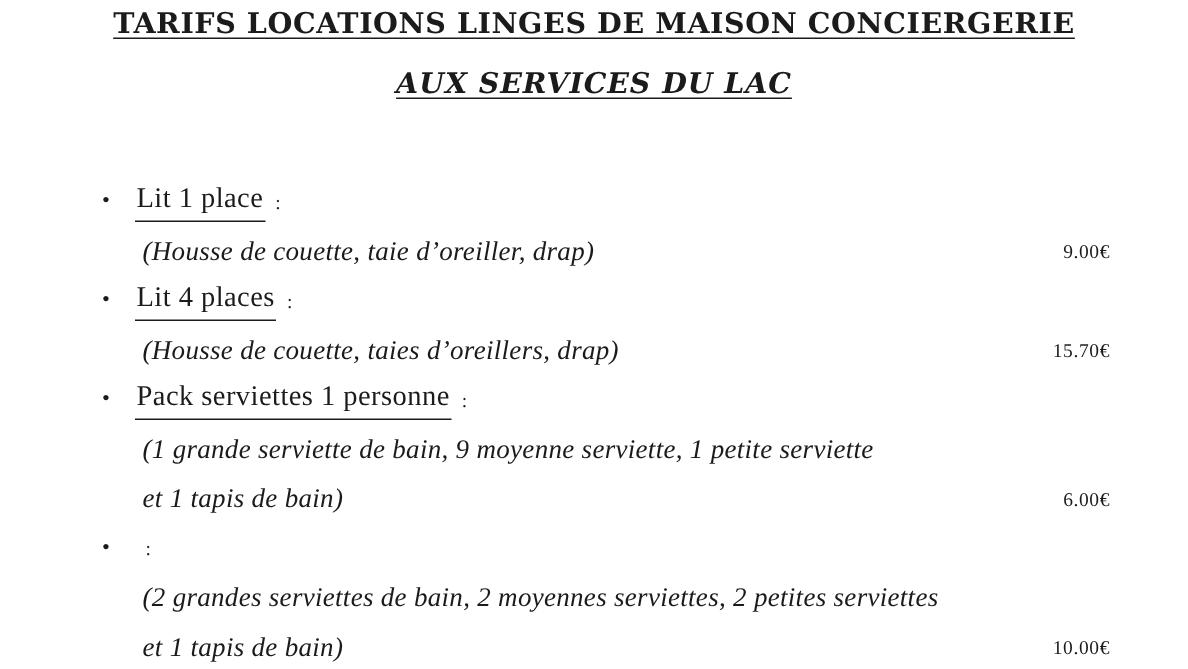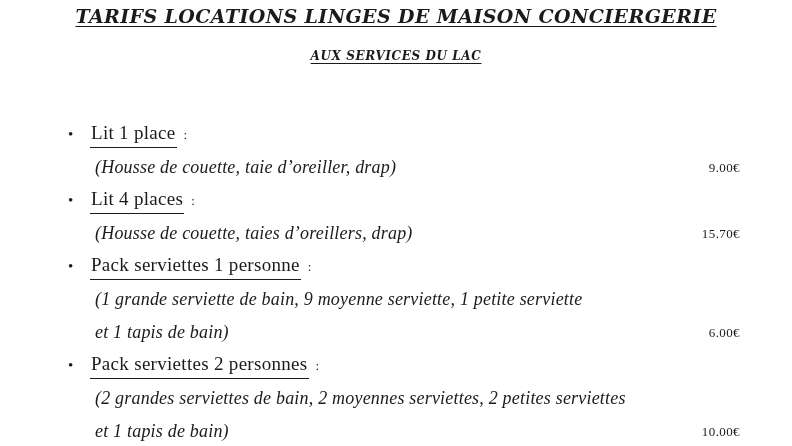--- a/index.html
+++ b/index.html
@@ -9,34 +9,33 @@
     height: 446px;
     background: #ffffff;
     color: #1b1b1b;
     font-family: "Liberation Serif", serif;
     overflow: hidden;
     box-sizing: border-box;
   }
   .header { padding-top: 4px; text-align: center; }
   .doc-title {
     font-family: "DejaVu Serif", serif;
-    font-style: italic;
     font-weight: bold;
     font-size: 19px;
     line-height: 24px;
     letter-spacing: 0.4px;
     text-decoration: underline;
     text-underline-offset: 3px;
     margin: 0;
   }
   .doc-subtitle {
     font-family: "DejaVu Serif", serif;
     font-style: italic;
     font-weight: bold;
-    font-size: 12px;
+    font-size: 19px;
     line-height: 24px;
     letter-spacing: 0.6px;
     text-decoration: underline;
     text-underline-offset: 3px;
     margin: 16px 0 0 0;
   }
   .list { margin: 50px 52px 0 68px; }
   .row { height: 33px; display: flex; align-items: center; }
   .label-row { font-size: 19px; }
   .bullet {
@@ -104,21 +103,20 @@
     <div class="row desc-row">
       <span class="desc-text">(1 grande serviette de bain, 9 moyenne serviette, 1 petite serviette</span>
     </div>
     <div class="row desc-row">
       <span class="desc-text">et 1 tapis de bain)</span>
       <span class="price">6.00€</span>
     </div>
 
     <div class="row label-row">
       <span class="bullet">•</span>
-      <span class="item-label">Pack serviettes 2 personnes</span>
       <span class="colon">:</span>
     </div>
     <div class="row desc-row">
       <span class="desc-text">(2 grandes serviettes de bain, 2 moyennes serviettes, 2 petites serviettes</span>
     </div>
     <div class="row desc-row">
       <span class="desc-text">et 1 tapis de bain)</span>
       <span class="price">10.00€</span>
     </div>
 

